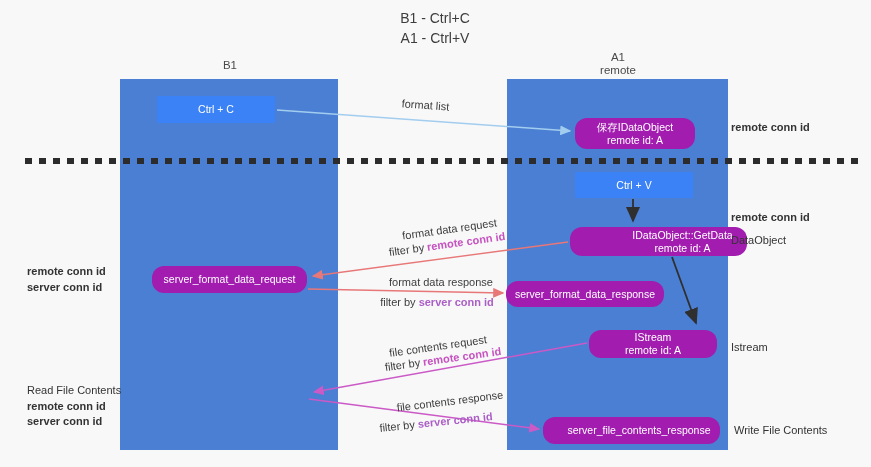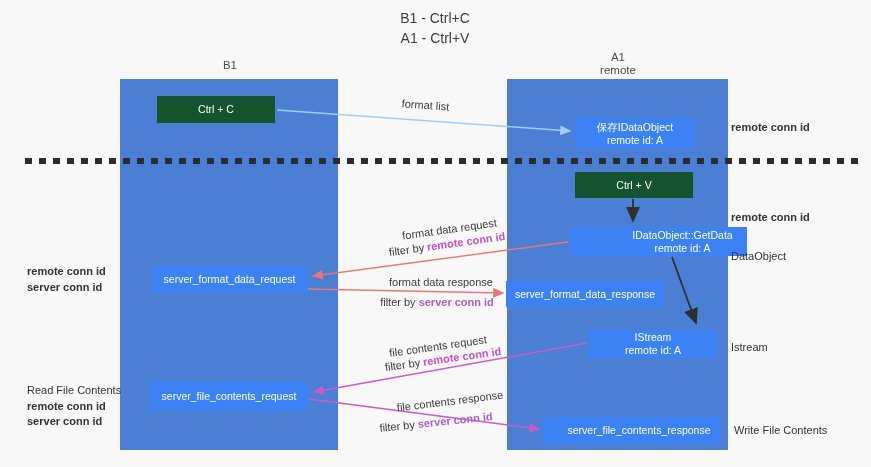--- a/index.html
+++ b/index.html
@@ -12,22 +12,22 @@
     font-size:14px;line-height:20px;color:#3d3d3d;}
   .lane-header{position:absolute;text-align:center;font-size:11.5px;line-height:13px;color:#4a4a4a;}
   .lane{position:absolute;top:79px;height:371px;background:#4a7fd4;}
   .lane-left{left:120px;width:218px;}
   .lane-right{left:507px;width:221px;}
   .dashed{position:absolute;left:25px;top:158px;width:837px;height:6px;
     background:repeating-linear-gradient(90deg,#2c2c2c 0 7px,transparent 7px 14px);}
   .arrows{position:absolute;left:0;top:0;z-index:3;}
   .node{position:absolute;z-index:4;display:flex;flex-direction:column;align-items:center;justify-content:center;
     color:#fff;font-size:10.5px;line-height:13px;text-align:center;white-space:nowrap;}
-  .orange{background:#3b82f6;}
-  .green{background:#14532d;text-align:right;}
+  .orange{background:#a21caf;border-radius:12px;}
+  .green{background:#3b82f6;text-align:right;}
   .flabel{position:absolute;z-index:5;font-size:11px;color:#3d3d3d;text-align:center;white-space:nowrap;}
   .purple{color:#ab5fc6;font-weight:bold;}
   .magenta{color:#c653c0;font-weight:bold;}
   .greentx{color:#55b357;font-weight:bold;}
   .ann{position:absolute;z-index:5;font-size:11px;white-space:nowrap;color:#333;}
   .ann.b{font-weight:bold;}
   .filter-pre{margin-right:3px;}
 </style>
 </head>
 <body>
@@ -100,23 +100,20 @@
 
   <div class="node orange" style="left:506px;top:281px;width:158px;height:26px;">
     <span>server_format_data_response</span>
   </div>
 
   <div class="node orange" style="left:589px;top:330px;width:128px;height:28px;">
     <span>IStream</span>
     <span>remote id: A</span>
   </div>
 
-  <div class="node orange" style="left:150px;top:382px;width:158px;height:28px;">
-    <span>server_file_contents_request</span>
-  </div>
 
   <div class="node orange" style="left:543px;top:417px;width:162px;height:27px;padding-left:15px;">
     <span>server_file_contents_response</span>
   </div>
 
   <div class="flabel" style="left:368px;top:99px;width:115px;transform:rotate(4deg);">format list</div>
 
   <div class="flabel" style="left:392px;top:223px;width:115px;transform:rotate(-8deg);">format data request</div>
   <div class="flabel" style="left:382px;top:238px;width:130px;transform:rotate(-8deg);">
     <span class="filter-pre">filter by</span><span class="magenta">remote conn id</span>
@@ -132,21 +129,21 @@
     <span class="filter-pre">filter by</span><span class="magenta">remote conn id</span>
   </div>
 
   <div class="flabel" style="left:391px;top:395px;width:118px;transform:rotate(-7deg);">file contents response</div>
   <div class="flabel" style="left:376px;top:416px;width:120px;transform:rotate(-6deg);">
     <span class="filter-pre">filter by</span><span class="purple">server conn id</span>
   </div>
 
   <div class="ann b purple" style="left:731px;top:121px;">remote conn id</div>
   <div class="ann b purple" style="left:731px;top:211px;">remote conn id</div>
-  <div class="ann" style="left:731px;top:250px;">DataObject</div>
+  <div class="ann" style="left:731px;top:234px;">DataObject</div>
   <div class="ann" style="left:731px;top:341px;">Istream</div>
   <div class="ann" style="left:734px;top:424px;">Write File Contents</div>
 
   <div class="ann b purple" style="left:27px;top:265px;">remote conn id</div>
   <div class="ann b greentx" style="left:27px;top:281px;">server conn id</div>
   <div class="ann" style="left:27px;top:384px;">Read File Contents</div>
   <div class="ann b purple" style="left:27px;top:400px;">remote conn id</div>
   <div class="ann b greentx" style="left:27px;top:415px;">server conn id</div>
 
 </div>

